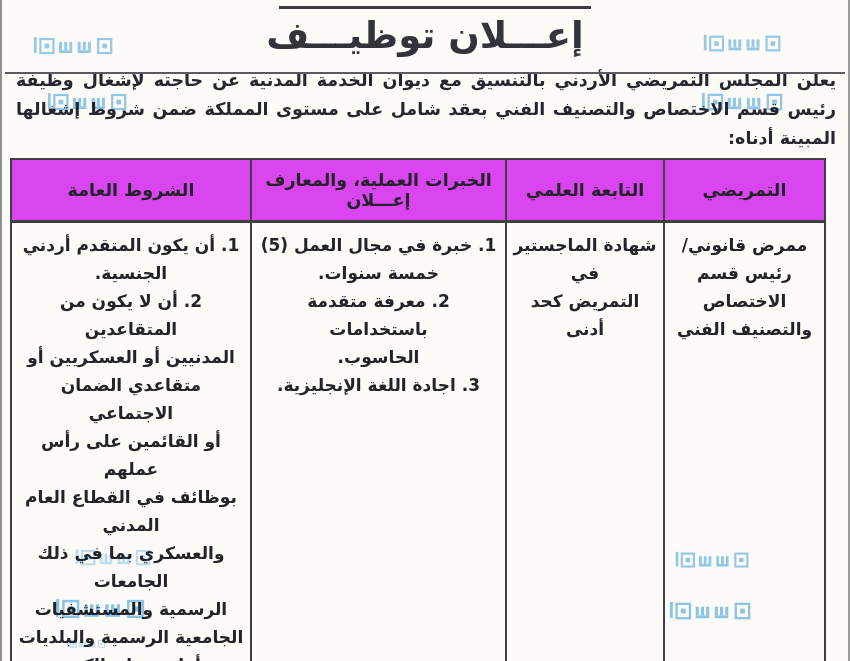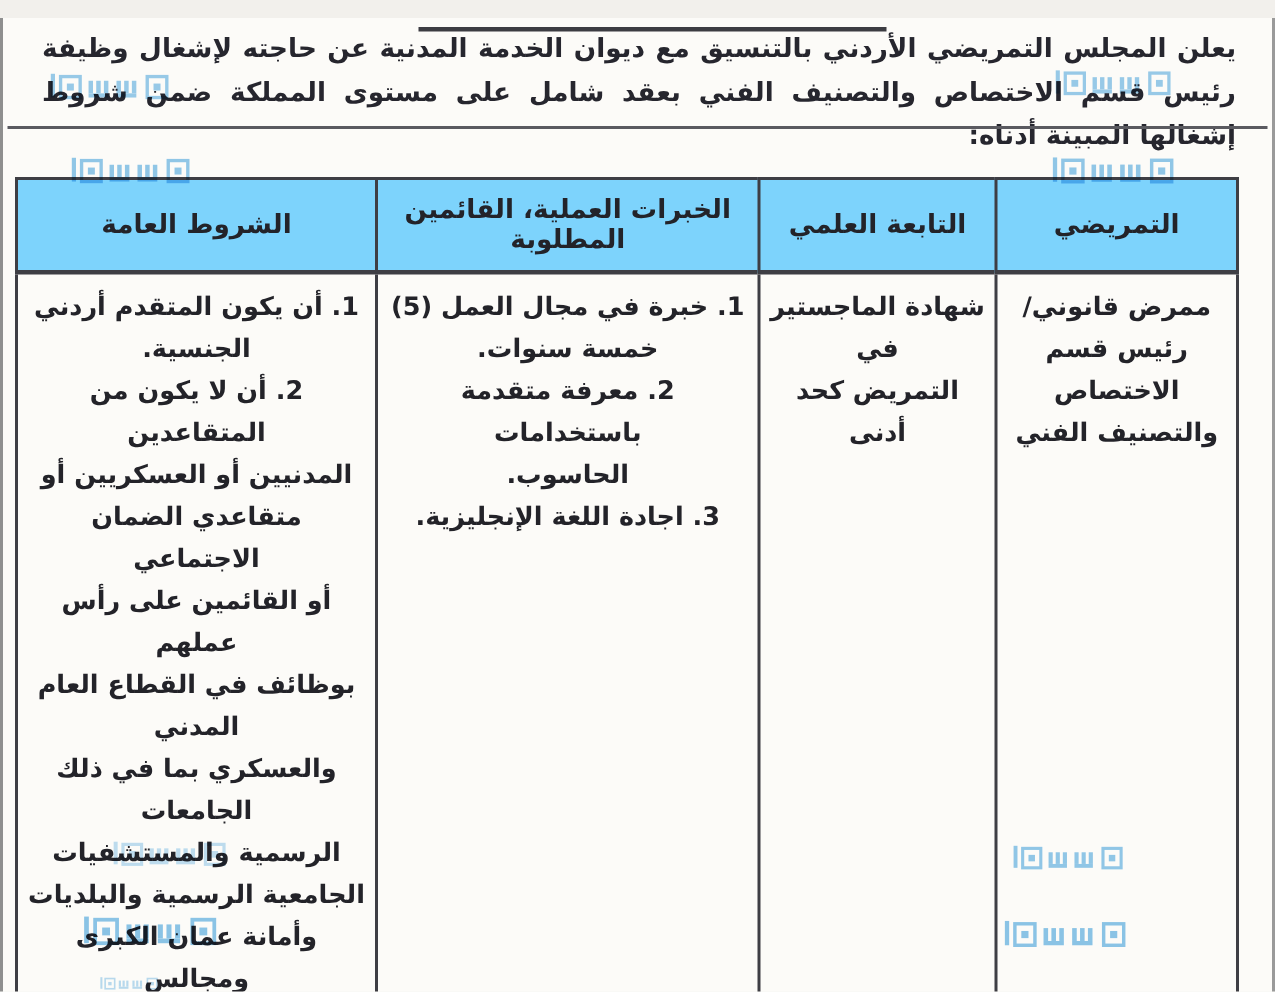--- a/index.html
+++ b/index.html
@@ -30,21 +30,21 @@
     font-size:37px;line-height:46px;
     font-weight:700;color:#33333b;
     letter-spacing:1px;
   }
   .full-rule{
     position:absolute;top:72px;left:3px;right:3px;height:2px;
     background:#5a5a60;
   }
   
   .intro{
-    margin:12px;
+    margin:0;
     padding:7px 12px 0 14px;
     font-size:17.5px;font-weight:700;
     line-height:29px;
     text-align:justify;
     color:#26262e;
   }
   
   table.ad{
     border-collapse:collapse;
     table-layout:fixed;
@@ -55,21 +55,21 @@
     border:2px solid #3e3e44;
     font-weight:700;
     color:#232329;
   }
   table.ad th{
     height:58px;
     font-size:17.5px;
     text-align:center;
     vertical-align:middle;
     border-bottom-width:3px;
-    background:#7dd3fc;
+    background:#d946ef;
   }
   table.ad td{
     height:454px;
     vertical-align:top;
     text-align:center;
     font-size:17px;
     line-height:28px;
     padding:8px 6px 0 6px;
     white-space:pre-line;
   }
@@ -81,36 +81,37 @@
     mix-blend-mode:multiply;
     pointer-events:none;
   }
 </style>
 </head>
 <body>
 
 <div class="page">
 
   <div class="title-rule"></div>
+  <h1 class="title">إعـــلان توظيـــف</h1>
   <div class="full-rule"></div>
 
   <p class="intro">يعلن المجلس التمريضي الأردني بالتنسيق مع ديوان الخدمة المدنية عن حاجته لإشغال وظيفة رئيس قسم الاختصاص والتصنيف الفني بعقد شامل على مستوى المملكة ضمن شروط إشغالها المبينة أدناه:</p>
 
   <table class="ad">
     <colgroup>
       <col style="width:161px">
       <col style="width:158px">
       <col style="width:255px">
       <col style="width:240px">
     </colgroup>
     <thead>
       <tr>
         <th>التمريضي</th>
         <th>التابعة العلمي</th>
-        <th>الخبرات العملية، القائمين المطلوبة</th>
+        <th>الخبرات العملية، والمعارف إعـــلان</th>
         <th>الشروط العامة</th>
       </tr>
     </thead>
     <tbody>
       <tr>
         <td class="pos-cell">ممرض قانوني/
 رئيس قسم
 الاختصاص
 والتصنيف الفني</td>
         <td class="qual-cell">شهادة الماجستير في

